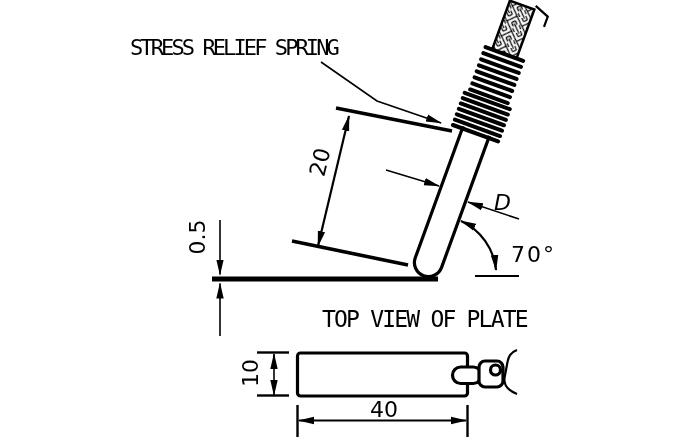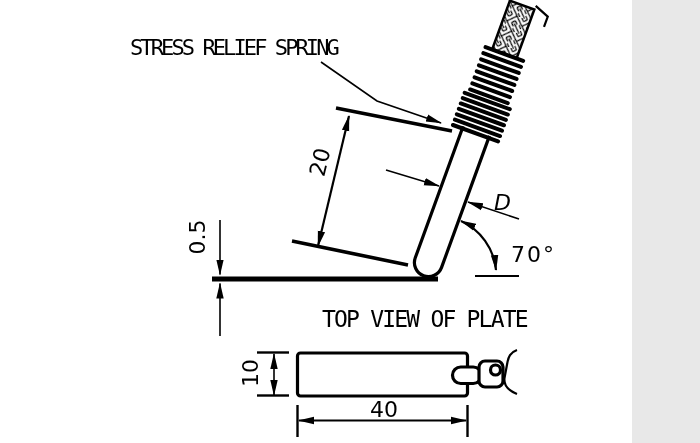--- a/index.html
+++ b/index.html
@@ -1,17 +1,17 @@
 <!DOCTYPE html>
 <html style="--ink: #000000; --paper: #ffffff;"><head>
 <meta charset="utf-8">
 <style>
   html,body{margin:0;padding:0;background:#e8e8e8;}
   .page{
-    position:relative;width:632px;height:443px;
+    position:relative;width:700px;height:443px;
     background:var(--paper,#ffffff);
     font-family:"DejaVu Sans Mono", monospace;
     overflow:hidden;
   }
   svg{display:block}
   .ln{stroke:var(--ink,#000);fill:none;stroke-width:2.2;stroke-linecap:butt}
   .thin{stroke-width:1.6}
   .thick{stroke-width:3.6}
   .heavy{stroke-width:5}
   .tick{stroke-width:2.4}

